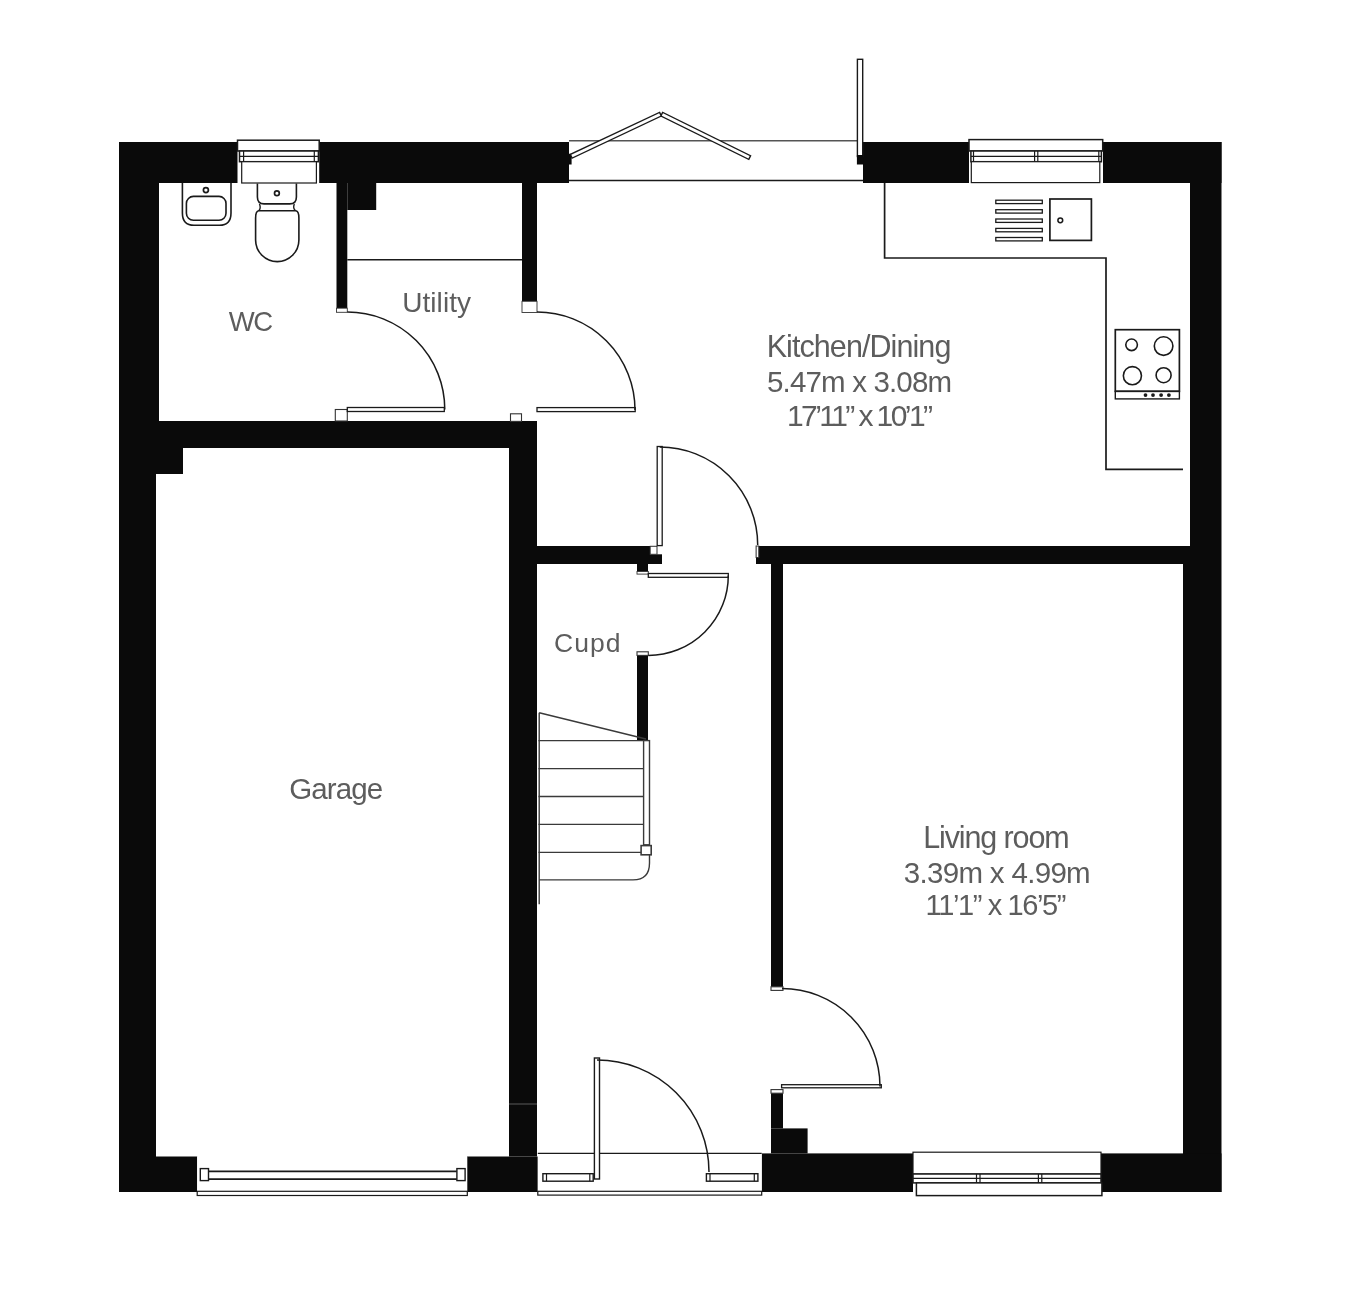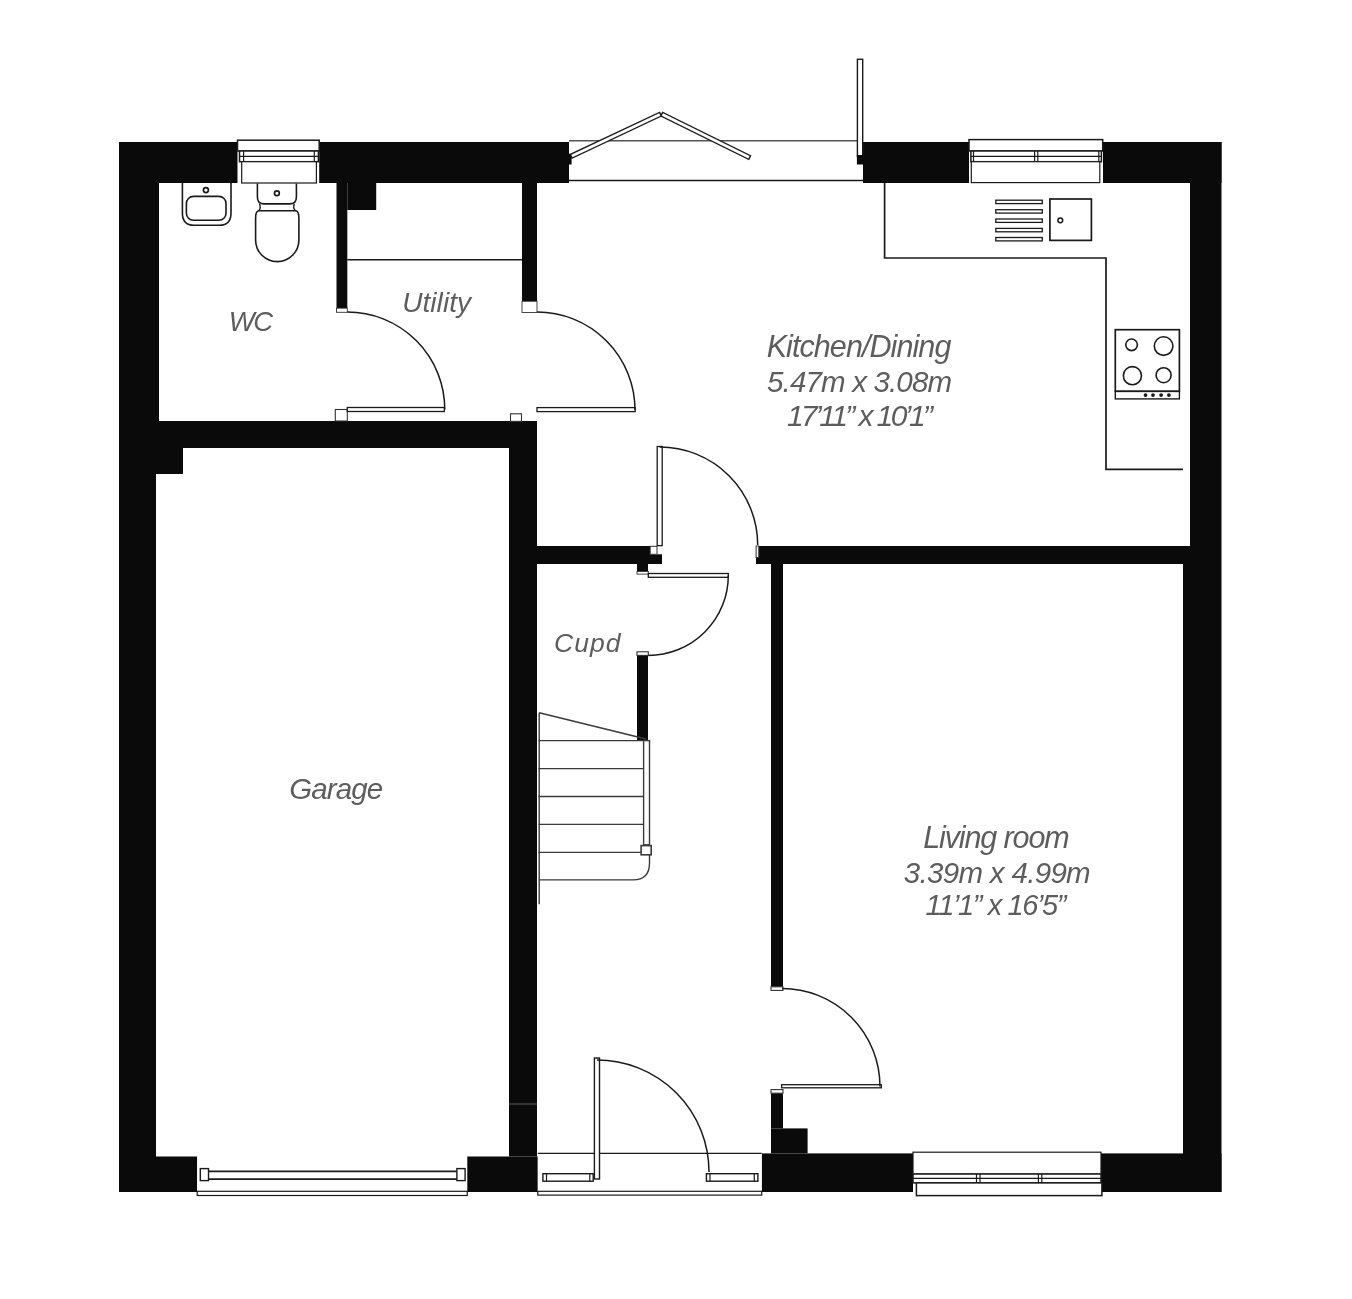--- a/index.html
+++ b/index.html
@@ -1,16 +1,16 @@
 <!DOCTYPE html>
 <html><head>
 <meta charset="utf-8">
 <style>
   html,body{margin:0;padding:0;background:#ffffff;}
-  #page{width:1267px;height:1299px;position:relative;background:#fca5a5;overflow:hidden;font-style:italic;}
+  #page{width:1267px;height:1299px;position:relative;background:#fca5a5;overflow:hidden;}
   svg{position:absolute;top:0;left:0;}
   text{font-family:"Liberation Sans",sans-serif;fill:#5d5d5d;}
 </style>
 </head>
 <body>
 <div id="page">
 <svg width="1352" height="1299" viewBox="0 0 1352 1299">
 <rect x="0" y="0" width="1352" height="1299" fill="#ffffff"></rect>
 <g id="walls" fill="#0a0a0a" stroke="none">
 

